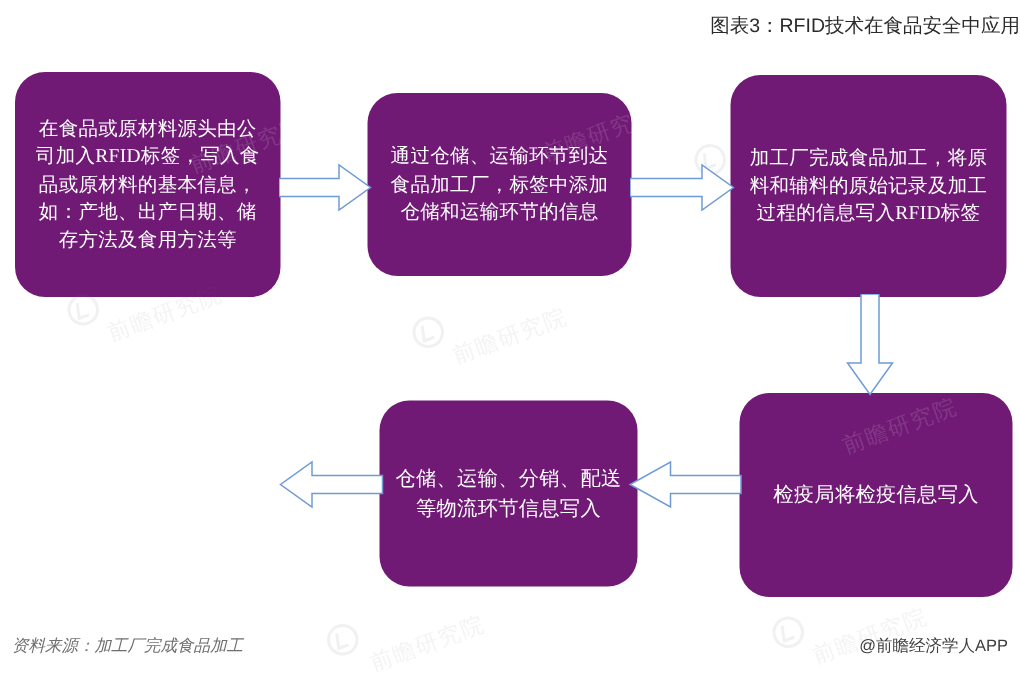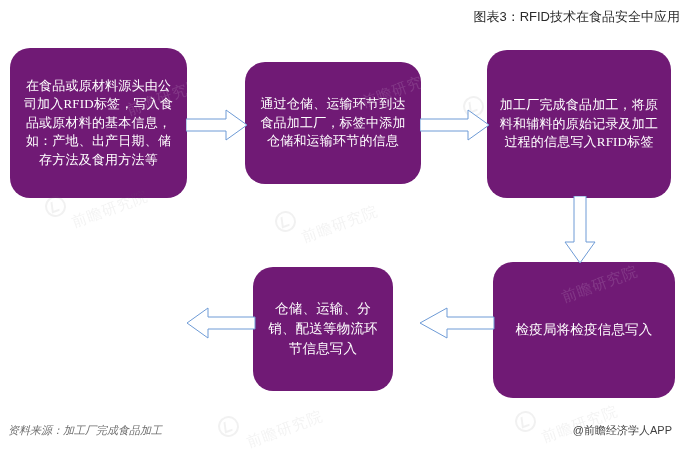--- a/index.html
+++ b/index.html
@@ -90,21 +90,21 @@
     color: #ffffff;
     letter-spacing: 0.2px;
     word-break: break-all;
   }
   .node.small .node-text { font-size: 13.5px; line-height: 1.5; }
 
   #node-1 { left: 10px;  top: 48px;  width: 177px; height: 150px; }
   #node-2 { left: 245px; top: 62px;  width: 176px; height: 122px; }
   #node-3 { left: 487px; top: 50px;  width: 184px; height: 148px; }
   #node-4 { left: 493px; top: 262px; width: 182px; height: 136px; }
-  #node-5 { left: 253px; top: 267px; width: 140px; height: 124px; }
+  #node-5 { left: 253px; top: 267px; width: 172px; height: 124px; }
   #node-6 { left: 10px;  top: 258px; width: 178px; height: 140px; }
 
   
   .arrow {
     position: absolute;
     z-index: 4;
   }
   .arrow svg { display: block; }
 
   #arrow-1-2 { left: 186px; top: 107px; width: 62px; height: 36px; }

